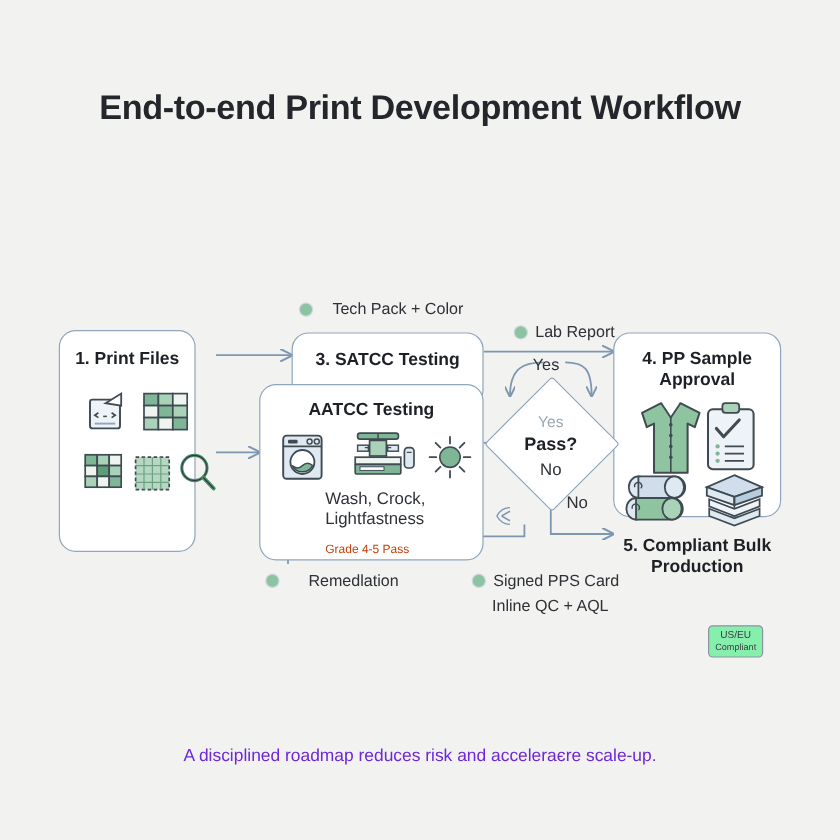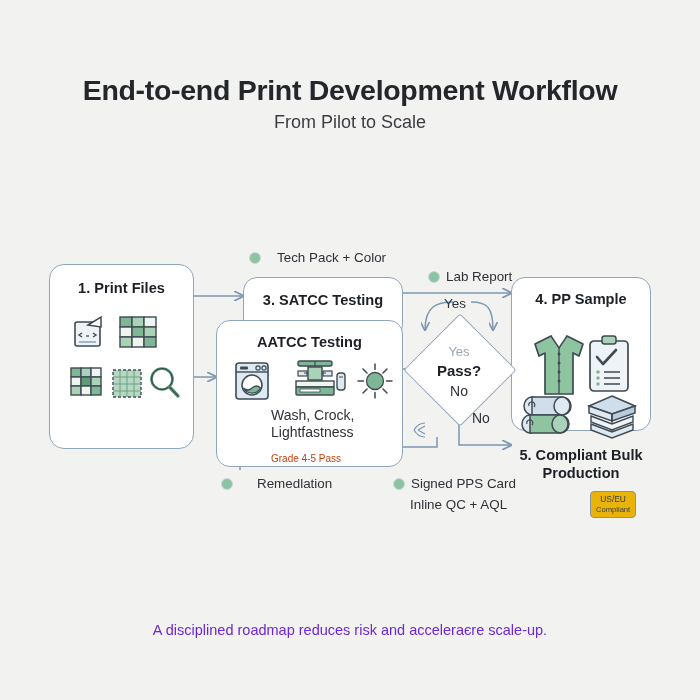--- a/index.html
+++ b/index.html
@@ -92,37 +92,37 @@
   .note-plain{
     position:absolute;
     font-size:13.4px;color:#2e3136;white-space:nowrap;
   }
 
   
   #badge{
     box-sizing:border-box;
     border:1.2px solid #8a949e;
     border-radius:4px;
-    background:#eab308;
+    background:#86efac;
     padding:2px 5px;
     text-align:center;
     line-height:10px;
+    margin-top:30px;
   }
   #badge span{display:block;font-size:8.4px;color:#3a3d42;}
   #badge .b2{font-size:7.6px;margin-top:1px;}
 
   svg{overflow:visible;}
 </style>
 </head>
 <body>
 
 <div class="stage">
 
   <div class="abs" id="title">End-to-end Print Development Workflow</div>
-  <div class="abs" id="subtitle">From Pilot to Scale</div>
 
   <svg class="abs" style="left:0;top:0;width:700px;height:700px;">
     <defs>
       <marker id="ah" viewBox="0 0 10 10" refX="9" refY="5" markerWidth="7" markerHeight="7" orient="auto-start-reverse">
         <path d="M 0 0 L 10 5 L 0 10" fill="none" stroke="#7e97b0" stroke-width="1.6"></path>
       </marker>
       <marker id="ah2" viewBox="0 0 10 10" refX="9" refY="5" markerWidth="6" markerHeight="6" orient="auto-start-reverse">
         <path d="M 0 0 L 10 5 L 0 10" fill="none" stroke="#7e97b0" stroke-width="1.8"></path>
       </marker>
     </defs>
@@ -145,21 +145,21 @@
 
       <path d="M 425 330 C 425 306, 437 302, 453 302" marker-start="url(#ah2)"></path>
       <path d="M 471 302 C 487 302, 493 307, 493 330" marker-end="url(#ah2)"></path>
 
       <path d="M 418 430 l 7 -4 M 418 430 l 7 4" stroke-width="1.3"></path>
       <path d="M 414 430 q 4 -7 11 -7" stroke-width="1.2"></path>
       <path d="M 414 430 q 4 7 11 7" stroke-width="1.2"></path>
     </g>
   </svg>
 
-  <div class="abs node" style="left:49px;top:264px;width:145px;height:185px;border-radius:15px;">
+  <div class="abs node" style="left:49px;top:275px;width:114px;height:185px;">
     <div class="node-title" style="top:14px;">1. Print Files</div>
 
     <svg class="abs" style="left:21px;top:48px;width:40px;height:38px;" viewBox="0 0 40 38">
       <rect x="4" y="9" width="25" height="24" rx="2" fill="#eef3f7" stroke="#3f4a52" stroke-width="1.6"></rect>
       <path d="M17 12 L30 4 L30 14 Z" fill="#ffffff" stroke="#3f4a52" stroke-width="1.5"></path>
       <path d="M11 20 l -3 2 l 3 2 M22 20 l 3 2 l -3 2" stroke="#3f4a52" stroke-width="1.4" fill="none"></path>
       <path d="M15 23 h3" stroke="#3f4a52" stroke-width="1.3"></path>
       <path d="M8 29 h17" stroke="#8fa6bd" stroke-width="1.6"></path>
     </svg>
 
@@ -245,20 +245,21 @@
       </g>
     </svg>
 
     <div class="abs" style="left:54px;top:86px;font-size:14px;color:#2e3136;">Wash, Crock,</div>
     <div class="abs" style="left:54px;top:103px;font-size:14px;color:#2e3136;">Lightfastness</div>
     <div class="abs" style="left:54px;top:132px;font-size:10px;color:#c2410c;">Grade 4-5 Pass</div>
   </div>
 
   <div class="abs node" style="left:511px;top:277px;width:140px;height:154px;">
     <div class="node-title" style="top:12px;">4. PP Sample</div>
+    <div class="node-title" style="top:30px;">Approval</div>
 
     <svg class="abs" style="left:17px;top:54px;width:60px;height:66px;" viewBox="0 0 60 66">
       <path d="M22 4 L30 10 L38 4 L54 12 L50 24 L44 21 V62 H16 V21 L10 24 L6 12 Z" fill="#8fc4a0" stroke="#3f4a52" stroke-width="1.7" stroke-linejoin="round"></path>
       <path d="M22 4 L30 16 L38 4" fill="#ffffff" stroke="#3f4a52" stroke-width="1.5"></path>
       <path d="M30 16 V62" stroke="#3f4a52" stroke-width="1.3"></path>
       <g fill="#3f4a52">
         <circle cx="30" cy="22" r="1.5"></circle>
           <circle cx="30" cy="31" r="1.5"></circle>
         <circle cx="30" cy="40" r="1.5"></circle>
           <circle cx="30" cy="49" r="1.5"></circle>

